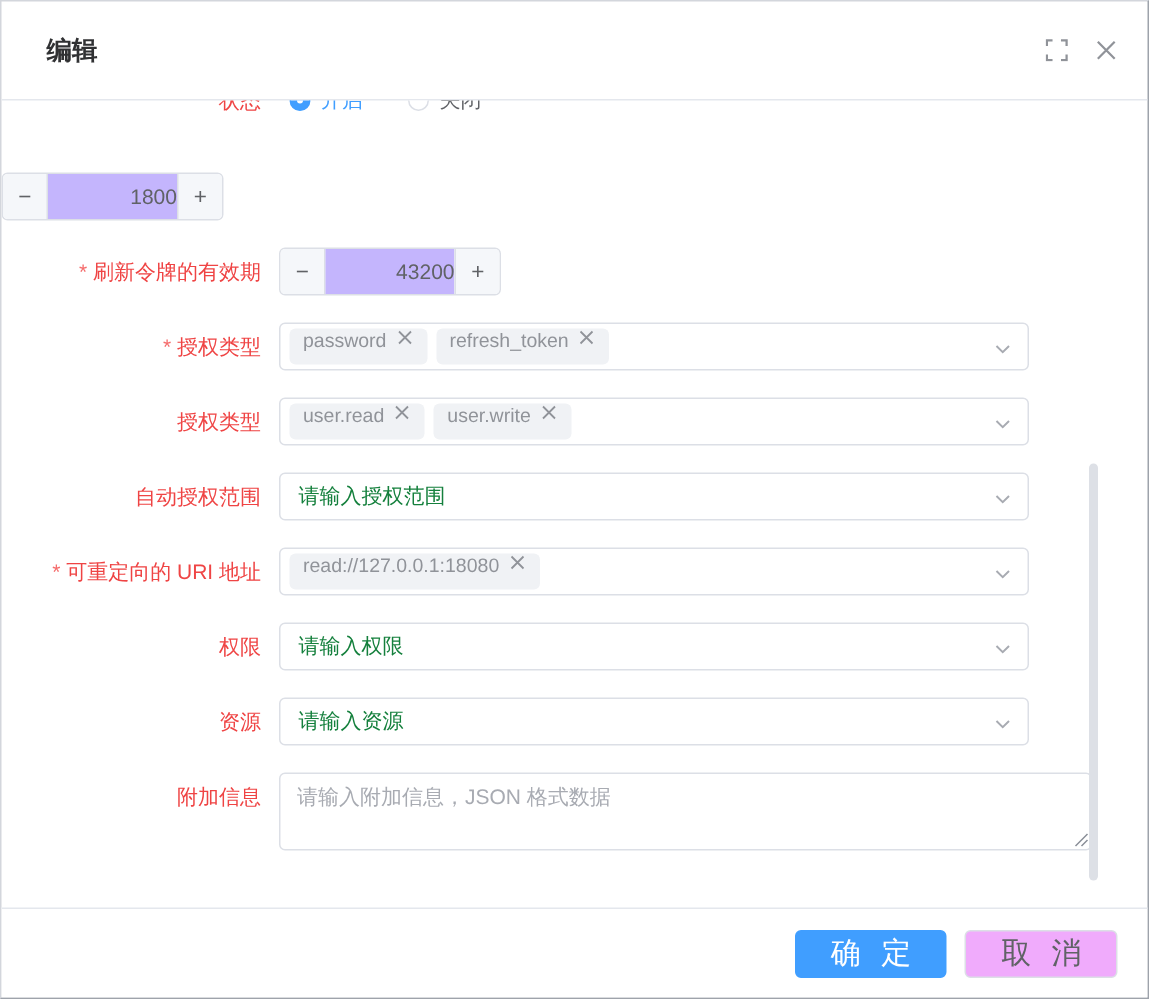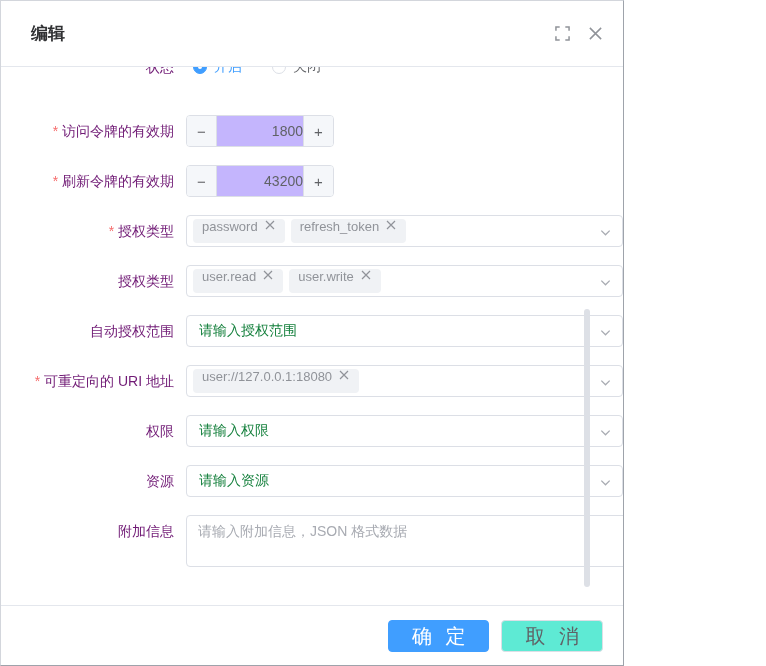--- a/index.html
+++ b/index.html
@@ -2,21 +2,21 @@
 <html><head>
 <meta charset="utf-8">
 <style>
   * { margin:0; padding:0; box-sizing:border-box; }
   html,body { width:766px; height:666px; }
   body {
     font-family:"Liberation Sans","DejaVu Sans",sans-serif;
     font-size:14px; color:#606266; background:#fff;
   }
   .dialog {
-    width:624px; height:666px; background:#fff;
+    width:766px; height:666px; background:#fff;
     border:1px solid #d3d6dc; border-right-color:#9ea3ab; border-bottom-color:#9ea3ab;
     display:flex; flex-direction:column; position:relative; overflow:hidden;
   }
   
   .dlg-header {
     height:66px; flex:0 0 66px; display:flex; align-items:center;
     padding:0 20px 0 30px; border-bottom:1px solid #e4e7ed;
   }
   .dlg-title { font-size:17px; font-weight:700; color:#303133; }
   .dlg-header-tools { margin-left:auto; display:flex; align-items:center; gap:18px; }
@@ -25,21 +25,21 @@
   .dlg-body { flex:1 1 auto; overflow:hidden; position:relative; padding-top:0; }
   .scrollbar-thumb {
     position:absolute; right:33px; top:242px; width:6px; height:278px;
     background:#dde0e6; border-radius:3px;
   }
   
   .form-row { display:flex; align-items:flex-start; margin-bottom:18px; }
   .row-status { margin-top:-16px; margin-bottom:32px; }
   .form-label {
     width:185px; flex:0 0 185px; text-align:right; padding-right:12px;
-    line-height:32px; color:#701a75; white-space:nowrap;
+    line-height:32px; color:#ef4444; white-space:nowrap;
   }
   .req::before { content:"* "; color:#f56c6c; }
   
   .radio-group { display:flex; align-items:center; height:32px; gap:30px; padding-left:7px; }
   .radio-item { display:flex; align-items:center; gap:7px; cursor:pointer; }
   .radio-dot { width:14px; height:14px; border-radius:50%; border:1px solid #dcdfe6; background:#fff; position:relative; }
   .radio-dot.on { border-color:#409eff; background:#409eff; }
   .radio-dot.on::after { content:""; position:absolute; left:4px; top:4px; width:4px; height:4px; border-radius:50%; background:#fff; }
   .radio-item.on .radio-label { color:#409eff; }
   
@@ -77,21 +77,21 @@
   
   .dlg-footer {
     flex:0 0 60px; border-top:1px solid #e4e7ed; display:flex; align-items:center;
     justify-content:flex-end; padding:0 20px; gap:12px; background:#fff;
   }
   .btn {
     height:32px; border-radius:4px; font-size:20px; padding:0 19px; cursor:pointer;
     font-family:inherit; letter-spacing:4px; text-indent:4px; line-height:30px;
   }
   .btn-primary { background:#409eff; border:1px solid #409eff; color:#fff; }
-  .btn-plain { background:#5eead4; border:1px solid #dcdfe6; color:#606266; }
+  .btn-plain { background:#f0abfc; border:1px solid #dcdfe6; color:#606266; }
 </style>
 </head>
 <body>
 
 <div class="dialog">
 
   <div class="dlg-header">
     <div class="dlg-title">编辑</div>
     <div class="dlg-header-tools">
       <svg class="hd-icon" viewBox="0 0 16 16" fill="none" stroke="currentColor" stroke-width="1.6">
@@ -116,21 +116,20 @@
           <span class="radio-label">开启</span>
         </div>
         <div class="radio-item">
           <span class="radio-dot"></span>
           <span class="radio-label">关闭</span>
         </div>
       </div>
     </div>
 
     <div class="form-row">
-      <div class="form-label req">访问令牌的有效期</div>
       <div class="num-input">
         <div class="num-btn dec">−</div>
         <input class="num-field" value="1800" style="">
         <div class="num-btn inc">+</div>
       </div>
     </div>
 
     <div class="form-row">
       <div class="form-label req">刷新令牌的有效期</div>
       <div class="num-input">
@@ -189,21 +188,21 @@
         <svg class="chevron" viewBox="0 0 14 14" fill="none" stroke="currentColor" stroke-width="1.4">
             <path d="M2.5 5 L7 9.5 L11.5 5"></path>
           </svg>
       </div>
     </div>
 
     <div class="form-row">
       <div class="form-label req">可重定向的 URI 地址</div>
       <div class="select-box">
         <span class="tag">
-          <span>user://127.0.0.1:18080</span>
+          <span>read://127.0.0.1:18080</span>
           <svg class="tag-close" viewBox="0 0 12 12" fill="none" stroke="currentColor" stroke-width="1.2">
               <path d="M2 2 L10 10 M10 2 L2 10"></path>
             </svg>
         </span>
         <svg class="chevron" viewBox="0 0 14 14" fill="none" stroke="currentColor" stroke-width="1.4">
             <path d="M2.5 5 L7 9.5 L11.5 5"></path>
           </svg>
       </div>
     </div>
 

